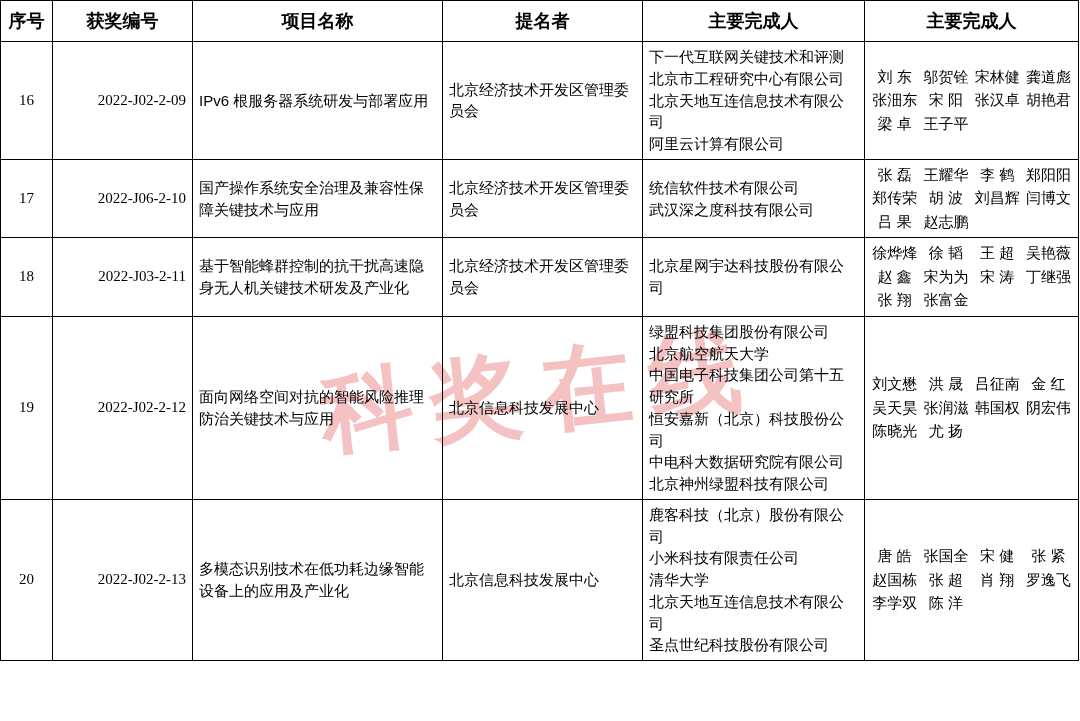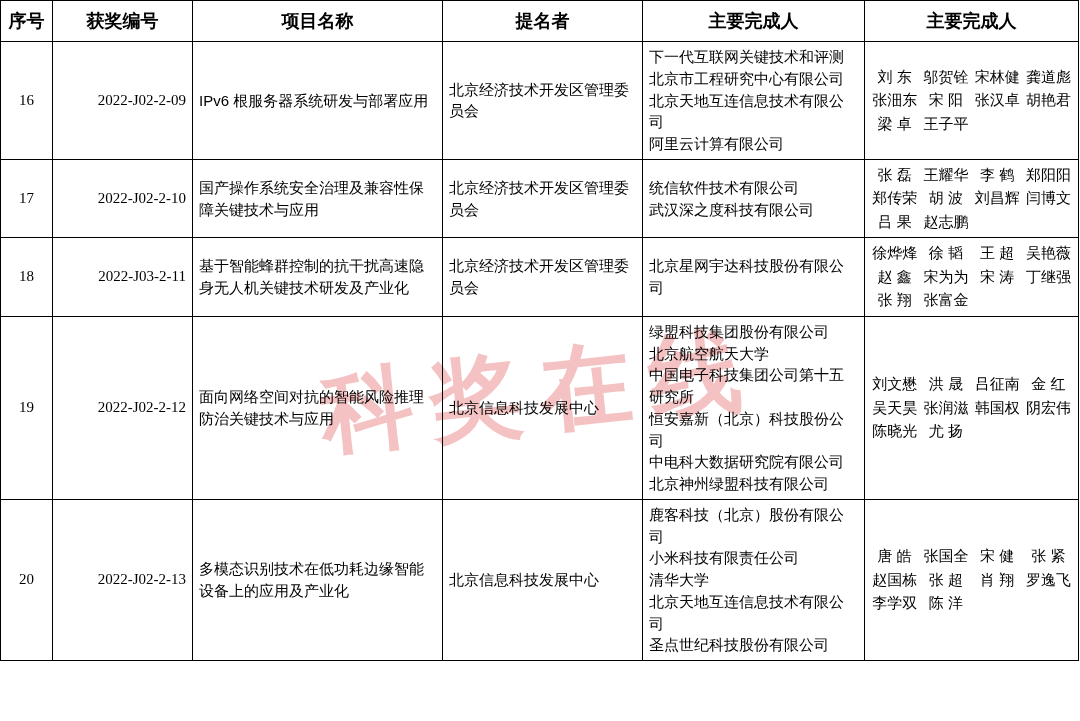--- a/index.html
+++ b/index.html
@@ -169,21 +169,21 @@
             <span class="p">张汉卓</span>
             <span class="p">胡艳君</span>
             <span class="p">梁 卓</span>
             <span class="p">王子平</span>
           </div>
         </td>
       </tr>
 
       <tr>
         <td class="seq">17</td>
-        <td class="code">2022-J02-2-10</td>
+        <td class="code">2022-J06-2-10</td>
         <td class="proj">国产操作系统安全治理及兼容性保障关键技术与应用</td>
         <td class="nom">北京经济技术开发区管理委员会</td>
         <td class="unit">
           <div class="unit-lines">
             <div>统信软件技术有限公司</div>
             <div>武汉深之度科技有限公司</div>
           </div>
         </td>
         <td class="people">
           <div class="people-grid">

